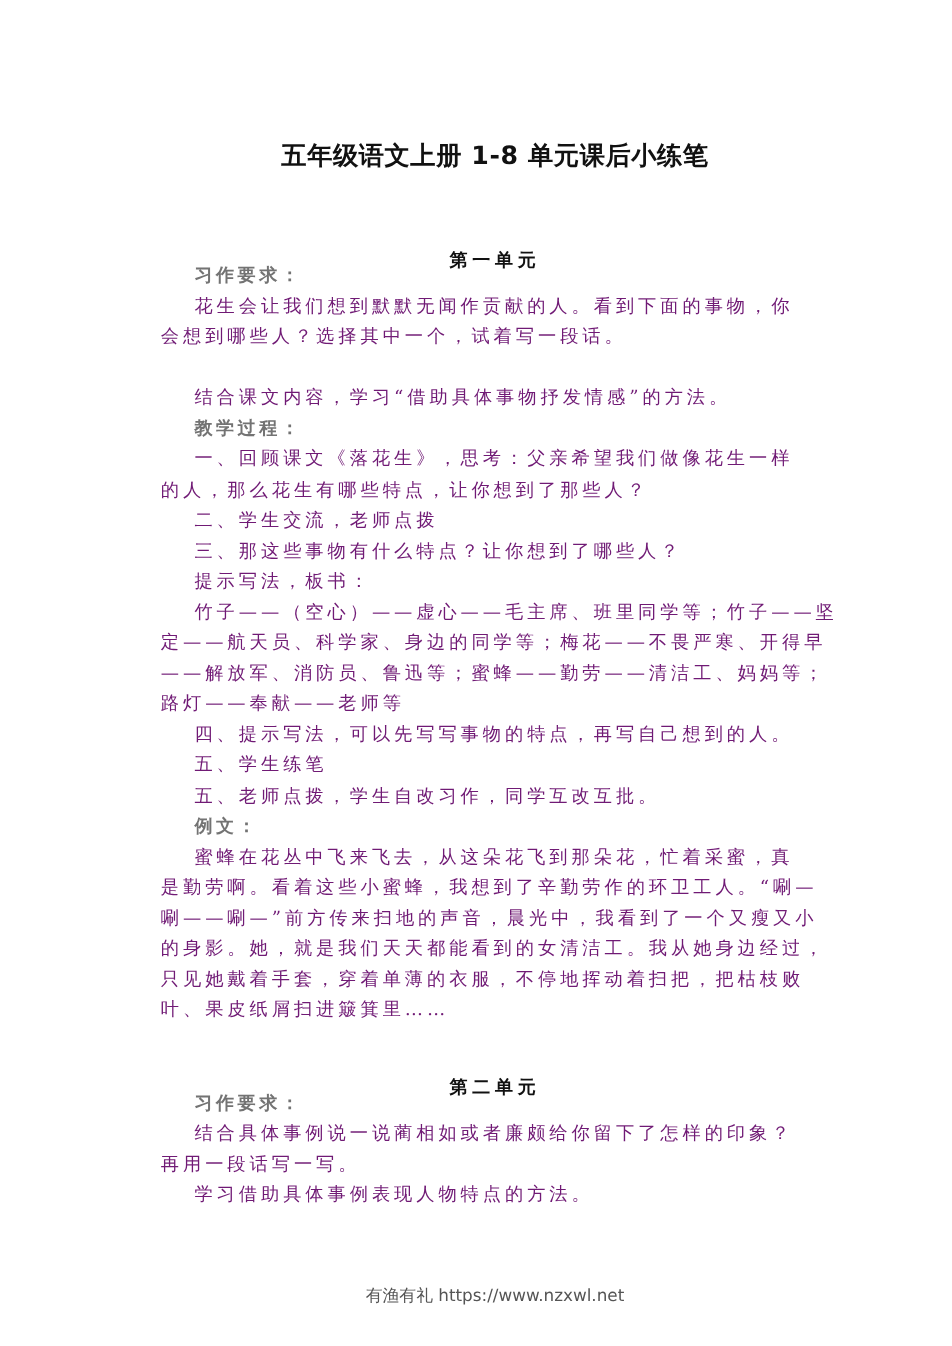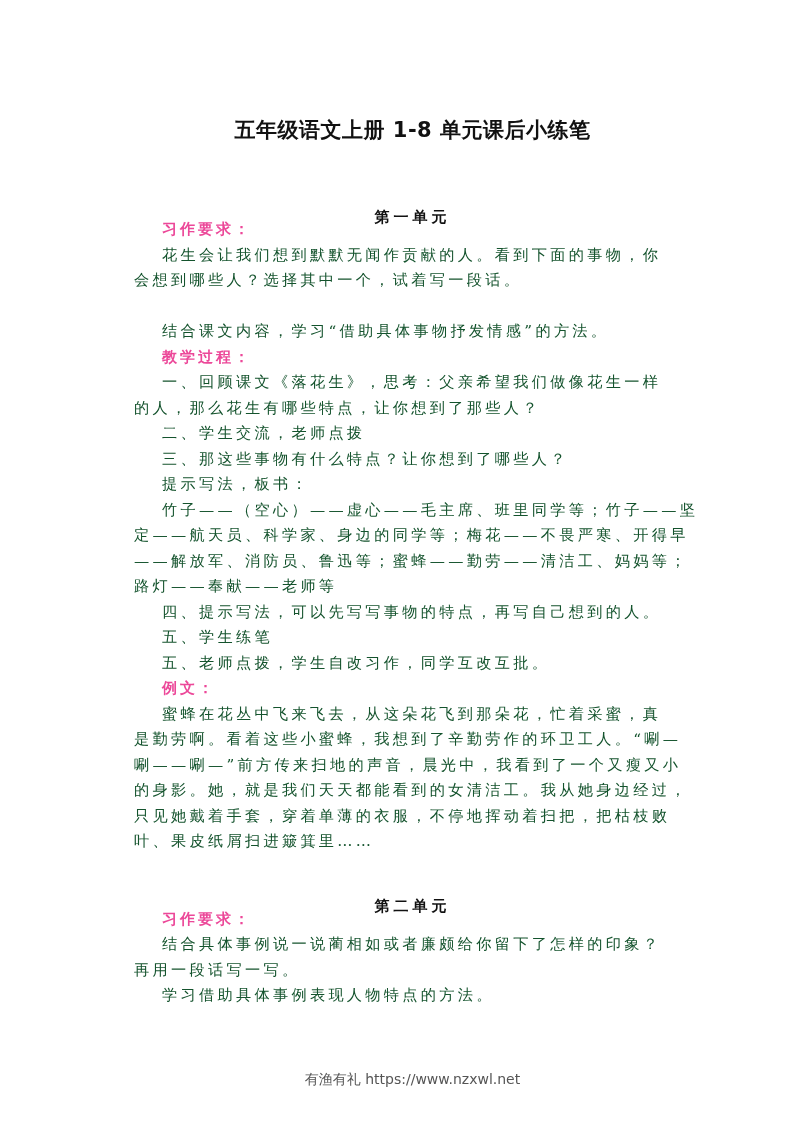--- a/index.html
+++ b/index.html
@@ -6,24 +6,24 @@
   body { width:793px; height:1122px; position:relative; overflow:hidden;
          font-family:"DejaVu Serif","Liberation Serif",serif; color:#222; }
   .page { position:absolute; left:16px; top:0; width:793px; height:1122px; }
   .title { position:absolute; left:0; width:793px; top:116px; text-align:center;
            font-family:"DejaVu Sans","Liberation Sans",sans-serif; font-weight:bold;
            font-size:21px; color:#111; letter-spacing:0.5px; }
   .unit-title { position:absolute; left:0; width:793px; text-align:center;
                 font-family:"DejaVu Sans","Liberation Sans",sans-serif; font-weight:bold;
                 font-size:15px; letter-spacing:4px; color:#111;margin-top:13px; }
   .line { position:absolute; left:118px; width:548px; font-size:15.2px; letter-spacing:3.3px;
-          white-space:nowrap; line-height:20px; color:#14532d; }
+          white-space:nowrap; line-height:20px; color:#701a75; }
   .indent { left:146px; }
   .heading { font-family:"DejaVu Sans","Liberation Sans",sans-serif; font-weight:bold;
-             font-size:15px; letter-spacing:3px; color:#ec4899; }
+             font-size:15px; letter-spacing:3px; color:#737373; }
   .footer { position:absolute; left:0; width:793px; top:1071px; text-align:center;
             font-family:"DejaVu Sans","Liberation Sans",sans-serif; font-size:14px; color:#555; }
 </style>
 </head>
 <body>
 
 <div class="page">
   <div class="title">五年级语文上册 1-8 单元课后小练笔</div>
 
   <div class="unit-title" style="top:195px">第一单元</div>

